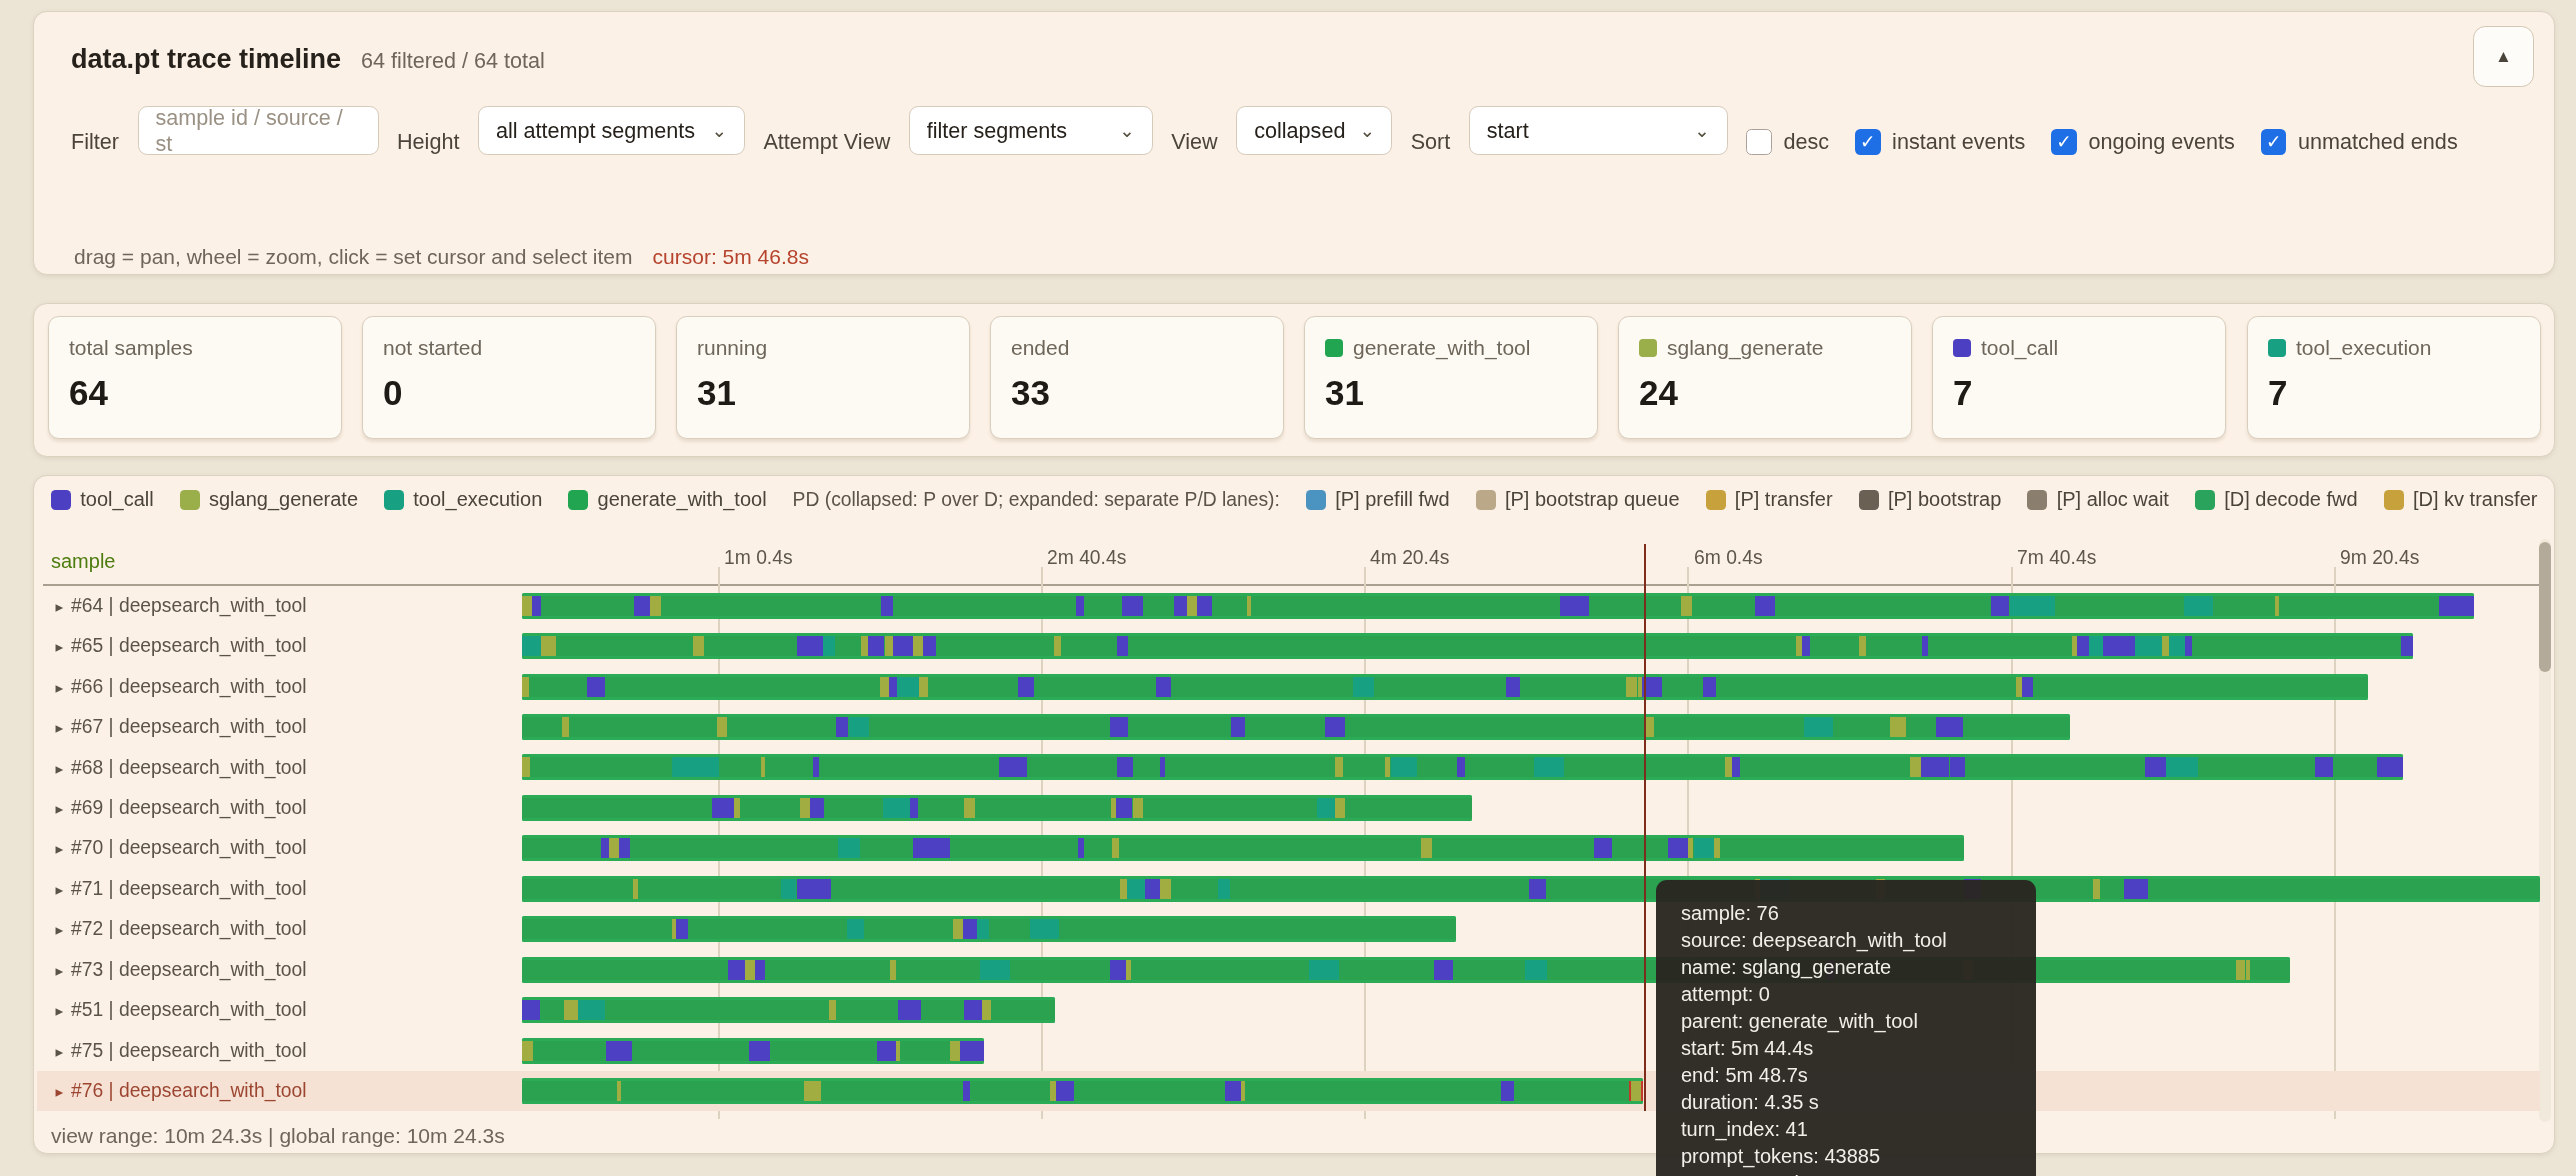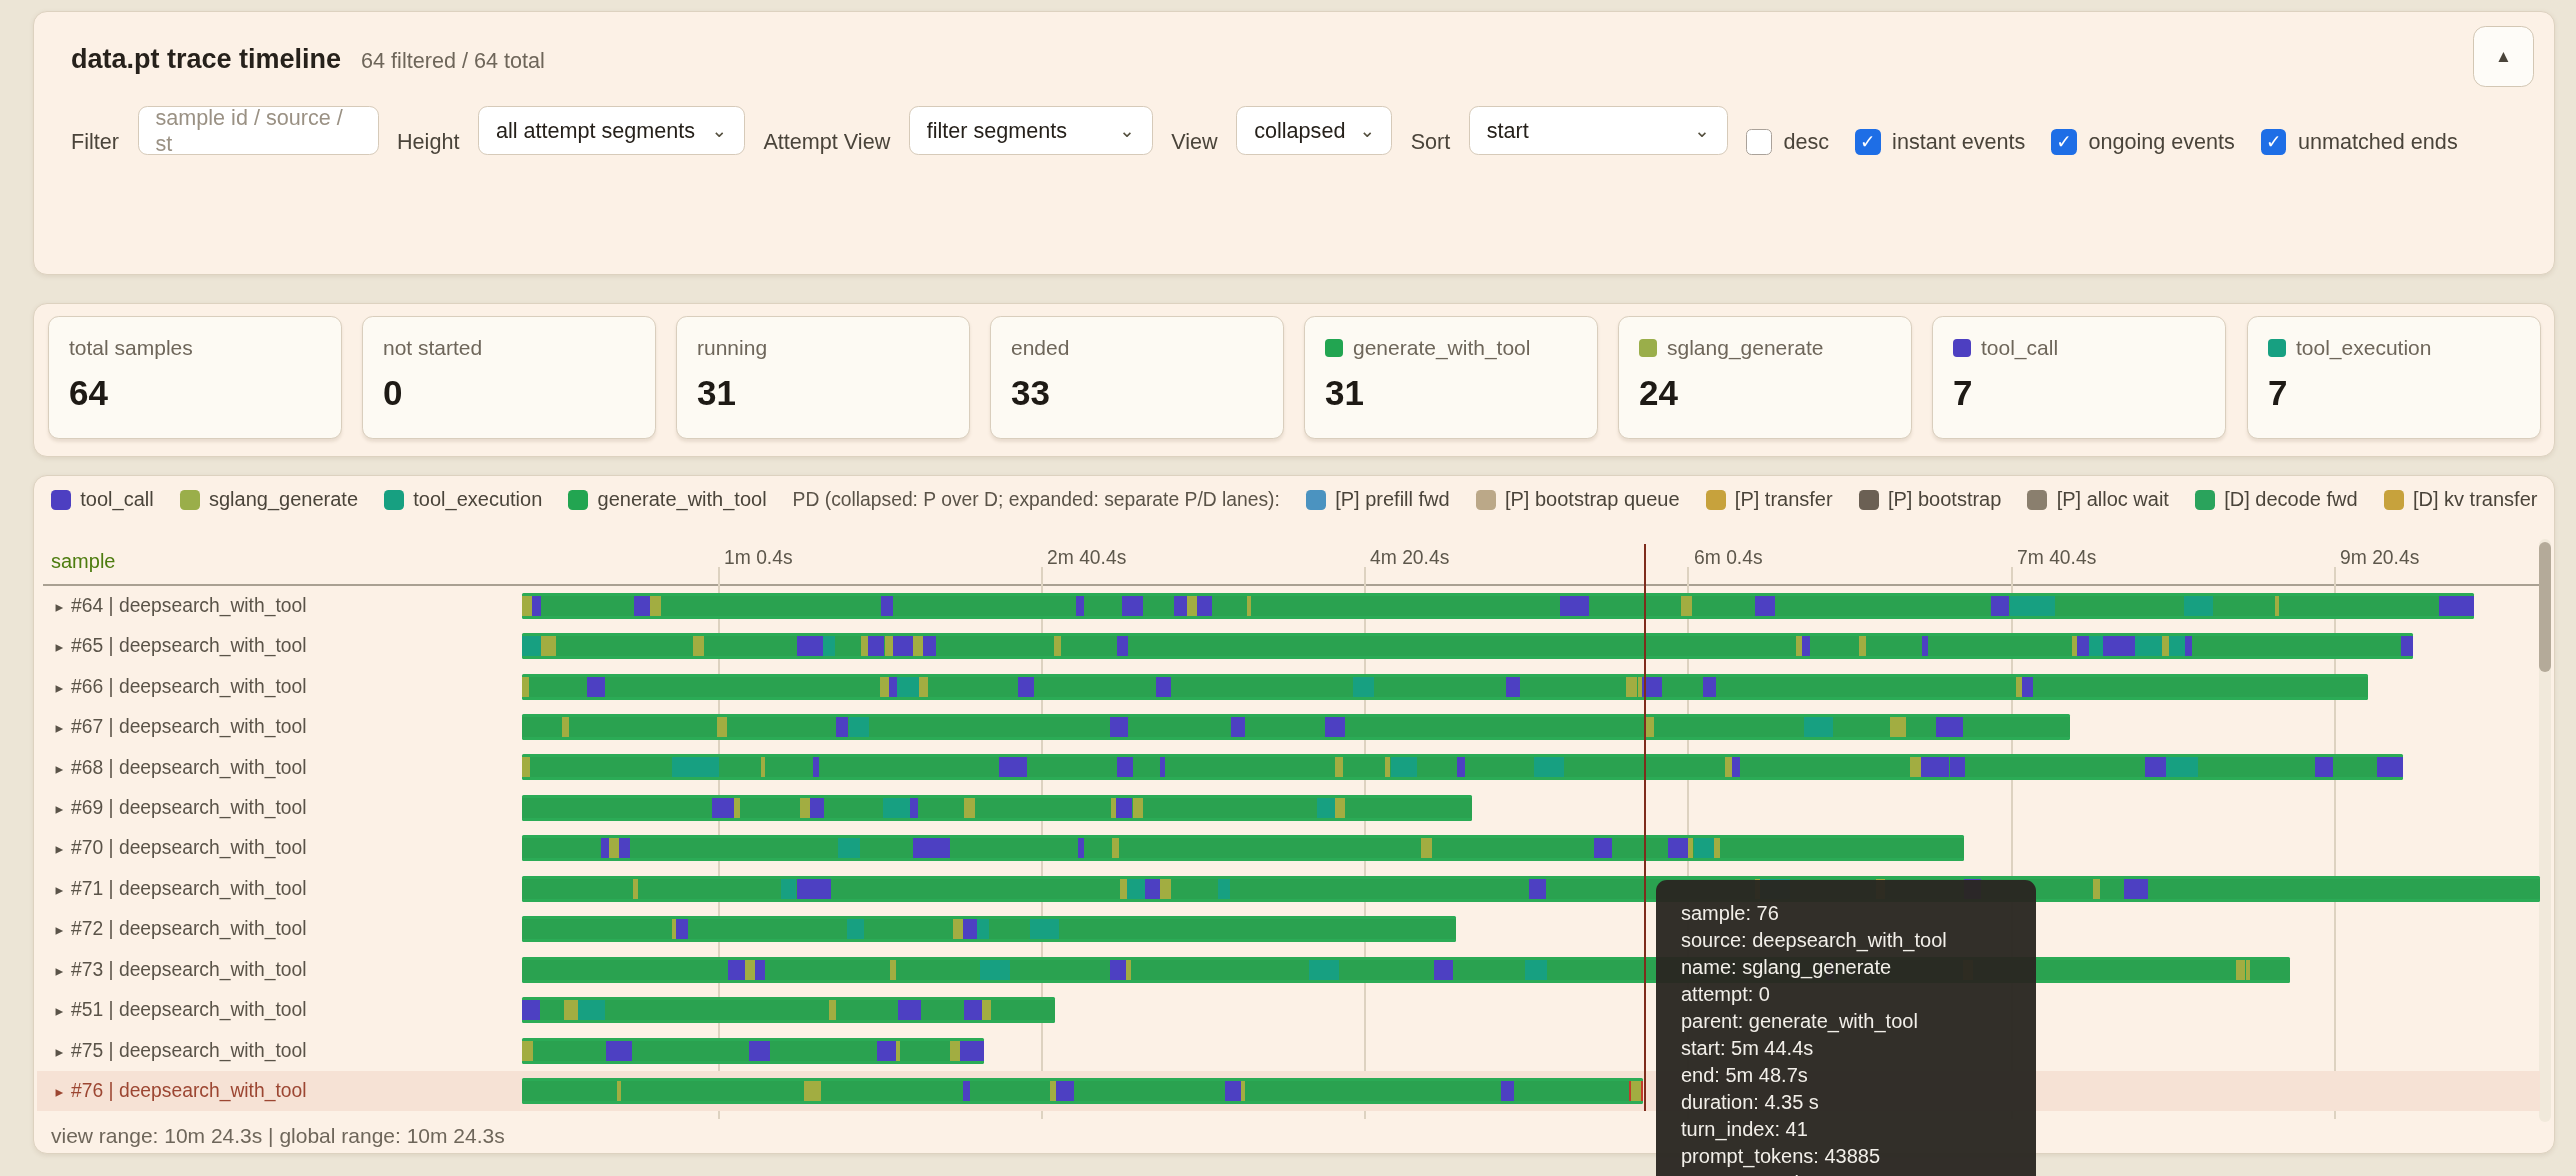--- a/index.html
+++ b/index.html
@@ -128,20 +128,24 @@
           <div class="ctl-label">ongoing events</div>
         </div>
         <div style="display: flex; align-items: center; gap: 11.6px;">
           <div class="cb on">✓</div>
           <div class="ctl-label">unmatched ends</div>
         </div>
       </div>
   </div>
 
 
+  <div class="help-row">
+    <span>drag = pan, wheel = zoom, click = set cursor and select item</span>
+    <span class="cursor-txt">cursor: 5m 46.8s</span>
+  </div>
 </div>
 
 <div class="panel" id="stats">
     <div class="card" style="left: 14px;">
       <div class="lab">
         <span>total samples</span>
       </div>
       <div class="val">64</div>
     </div>
     <div class="card" style="left: 328px;">

